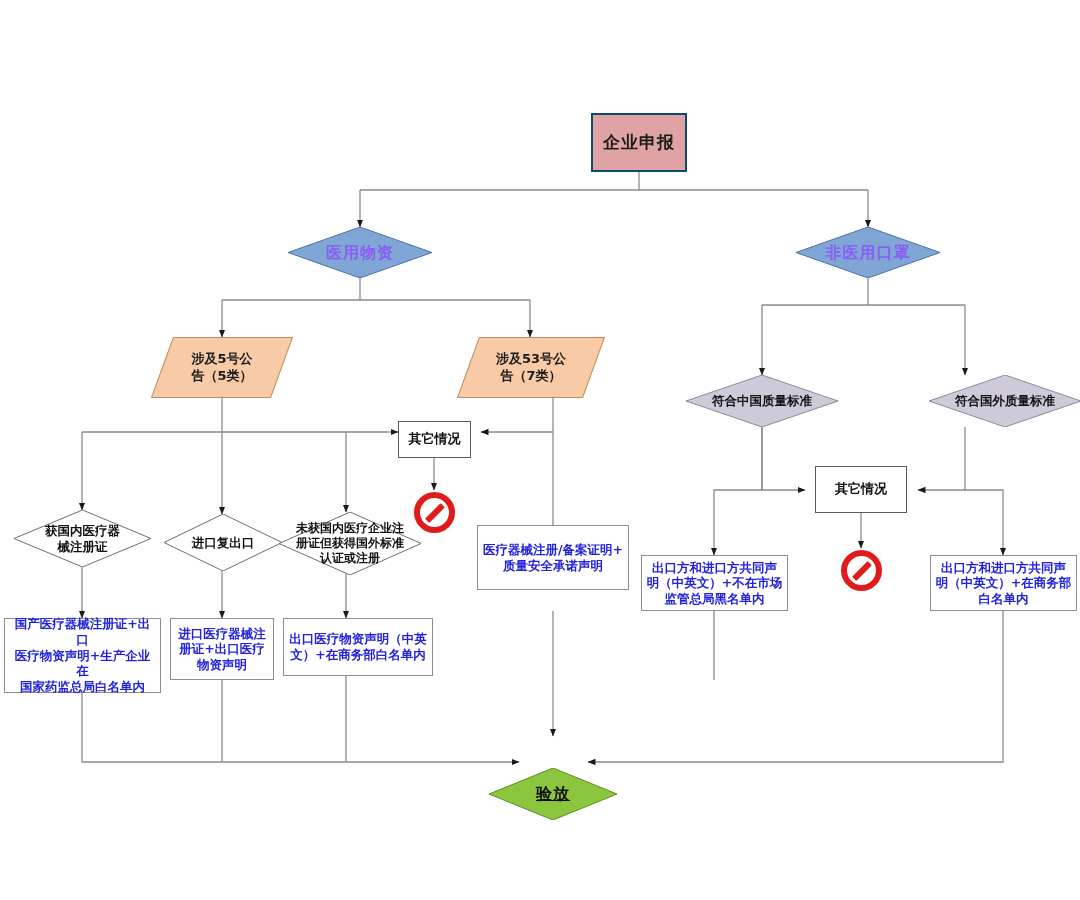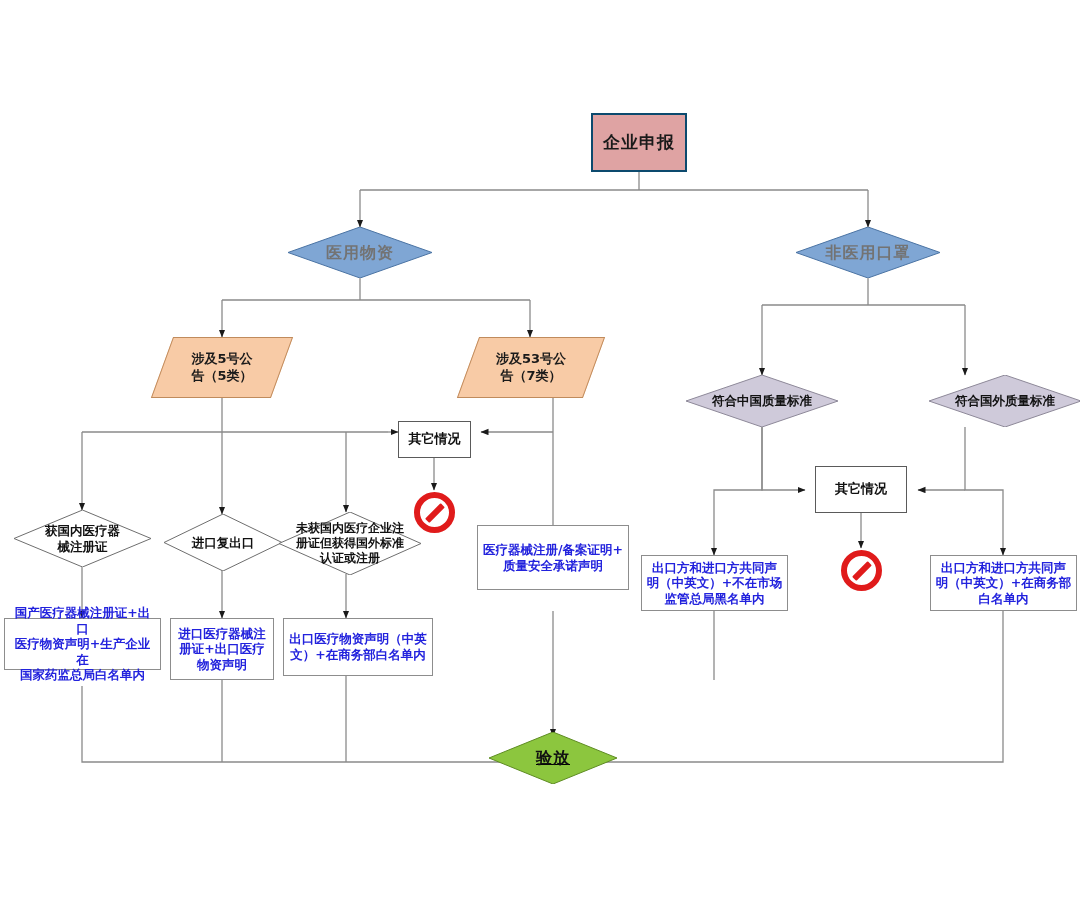--- a/index.html
+++ b/index.html
@@ -80,21 +80,21 @@
   }
   
   .dia{background:transparent;border:none;}
   .dia .shape{
     position:absolute;
     left:0;top:0;right:0;bottom:0;
     z-index:-1;
   }
   .dia .txt{position:relative;z-index:1;}
 
-  .dia-blue .txt{color:#737373;font-size:16px;font-weight:600;letter-spacing:1px;}
+  .dia-blue .txt{color:#8b5cf6;font-size:16px;font-weight:600;letter-spacing:1px;}
   .dia-purple .txt{color:#111;font-size:12.5px;font-weight:600;text-align:center;}
   .dia-white .txt{color:#111;font-size:12.5px;font-weight:600;}
   .dia-green .txt{color:#111;font-size:16px;font-weight:700;letter-spacing:1px;}
 
   
   .noentry{
     position:absolute;
     z-index:4;
   }
   .noentry .ring{
@@ -290,21 +290,21 @@
   </div>
 
   <div class="node rect-doc" style="left:930px;top:555px;width:147px;height:56px;">
     <div>
       <span>出口方和进口方共同声</span>
       <span>明（中英文）+在商务部</span>
       <span>白名单内</span>
     </div>
   </div>
 
-  <div class="node rect-doc" style="left:4px;top:618px;width:157px;height:52px;justify-content:flex-end;">
+  <div class="node rect-doc" style="left:4px;top:618px;width:157px;height:75px;justify-content:flex-end;">
     <div>
       <span>国产医疗器械注册证+出口</span>
       <span>医疗物资声明+生产企业在</span>
       <span>国家药监总局白名单内</span>
     </div>
   </div>
 
   <div class="node rect-doc" style="left:170px;top:618px;width:104px;height:62px;">
     <div>
       <span>进口医疗器械注</span>
@@ -313,20 +313,20 @@
     </div>
   </div>
 
   <div class="node rect-doc" style="left:283px;top:618px;width:150px;height:58px;">
     <div>
       <span>出口医疗物资声明（中英</span>
       <span>文）+在商务部白名单内</span>
     </div>
   </div>
 
-  <div class="node dia dia-green" style="left:489px;top:732px;width:128px;height:52px;text-decoration:underline;">
+  <div class="node dia dia-green" style="left:489px;top:768px;width:128px;height:52px;text-decoration:underline;">
     <svg class="shape" viewBox="0 0 128 52" preserveAspectRatio="none">
       <polygon points="64,0 128,26 64,52 0,26" fill="#8cc63e" stroke="#5e8c23" stroke-width="1"></polygon>
     </svg>
     <span class="txt">验放</span>
   </div>
 
 </div>
 
 </body></html>

